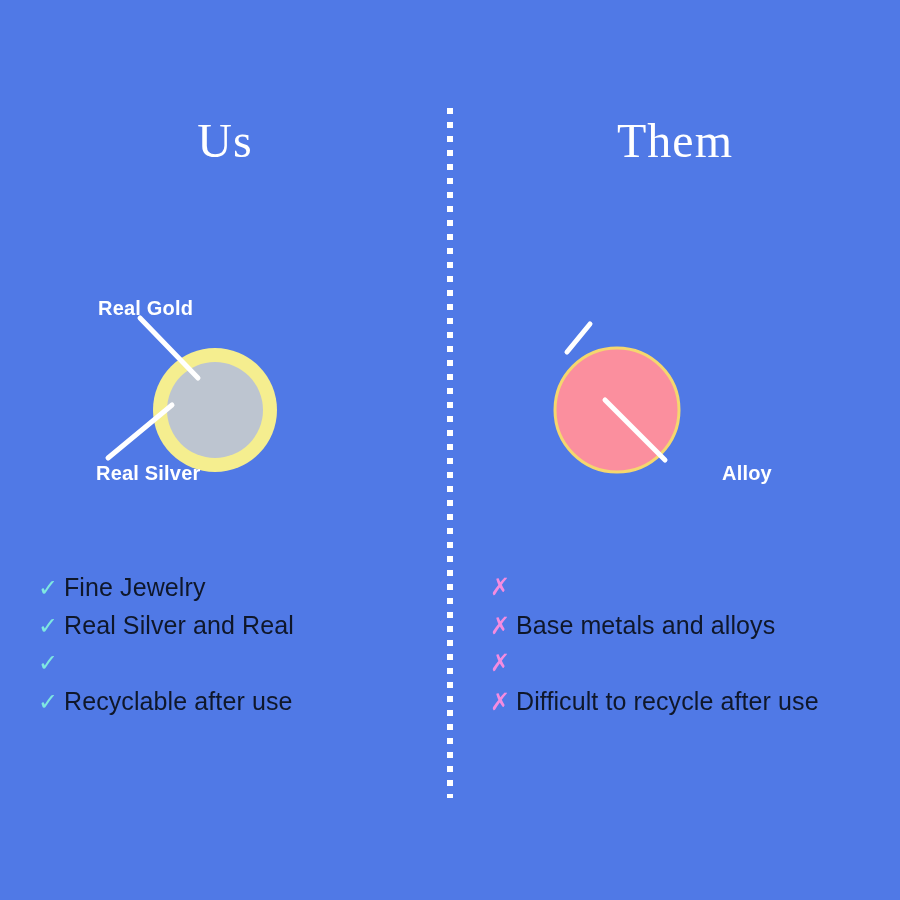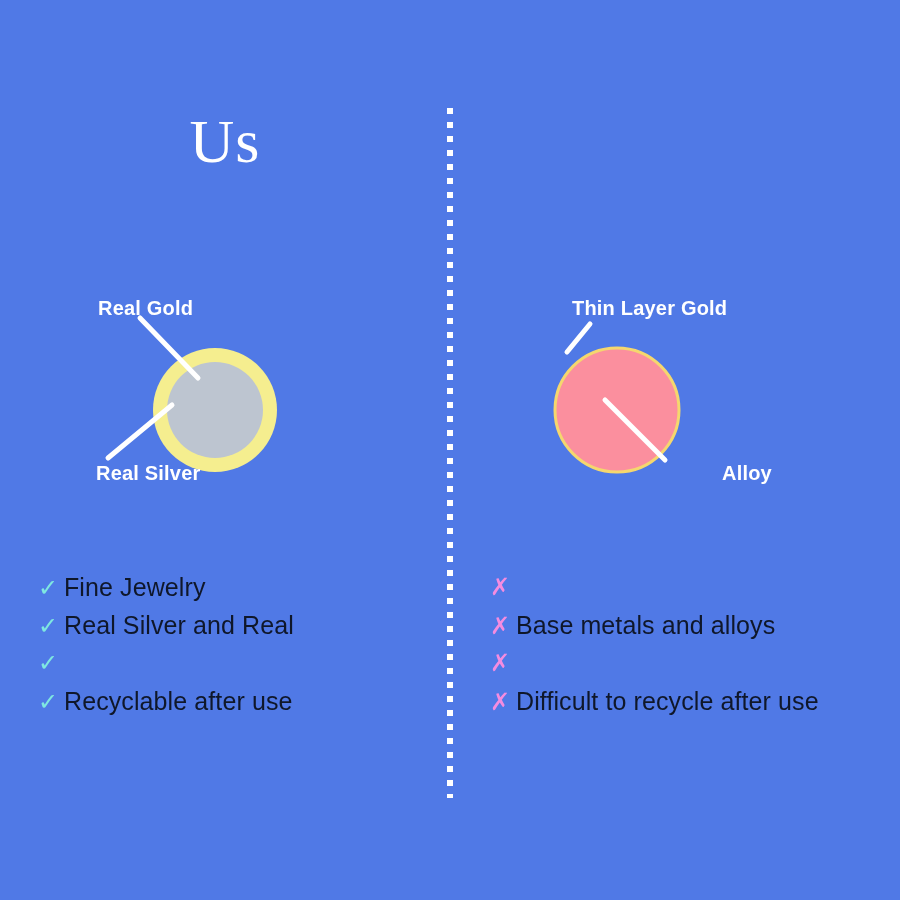--- a/index.html
+++ b/index.html
@@ -49,21 +49,21 @@
   }
   .column.left  { left: 0; }
   .column.right { left: 450px; }
 
   .heading {
     position: absolute;
     top: 104px;
     width: 450px;
     text-align: center;
     font-family: "Liberation Serif", serif;
-    font-size: 62px;
+    font-size: 48px;
     line-height: 74px;
     color: #ffffff;
     letter-spacing: 1px;
     font-weight: 400;
   }
 
   
   .diagram {
     position: absolute;
     top: 280px;
@@ -167,32 +167,32 @@
         <span class="mark check">✓</span>
         <span class="feature-text">Recyclable after use</span>
       </div>
     </div>
   </div>
 
   <div class="divider"></div>
 
   <div class="column right">
 
+    <div class="heading">Them</div>
 
     <div class="diagram">
       <svg viewBox="0 0 450 230" xmlns="http://www.w3.org/2000/svg">
 
         <circle cx="167" cy="130" r="62" fill="#FB8F9E" stroke="#F5D76E" stroke-width="3"></circle>
 
         <line x1="140" y1="44" x2="117" y2="72" stroke="#FFFFFF" stroke-width="5" stroke-linecap="round"></line>
 
         <line x1="155" y1="120" x2="215" y2="180" stroke="#FFFFFF" stroke-width="5" stroke-linecap="round"></line>
       </svg>
 
-      <div class="callout thin-gold">Thin Layer Gold</div>
 
       <div class="callout alloy">Alloy</div>
     </div>
 
     <div class="features">
       <div class="feature-row">
         <span class="mark cross">✗</span>
       </div>
       <div class="feature-row">
         <span class="mark cross">✗</span>

